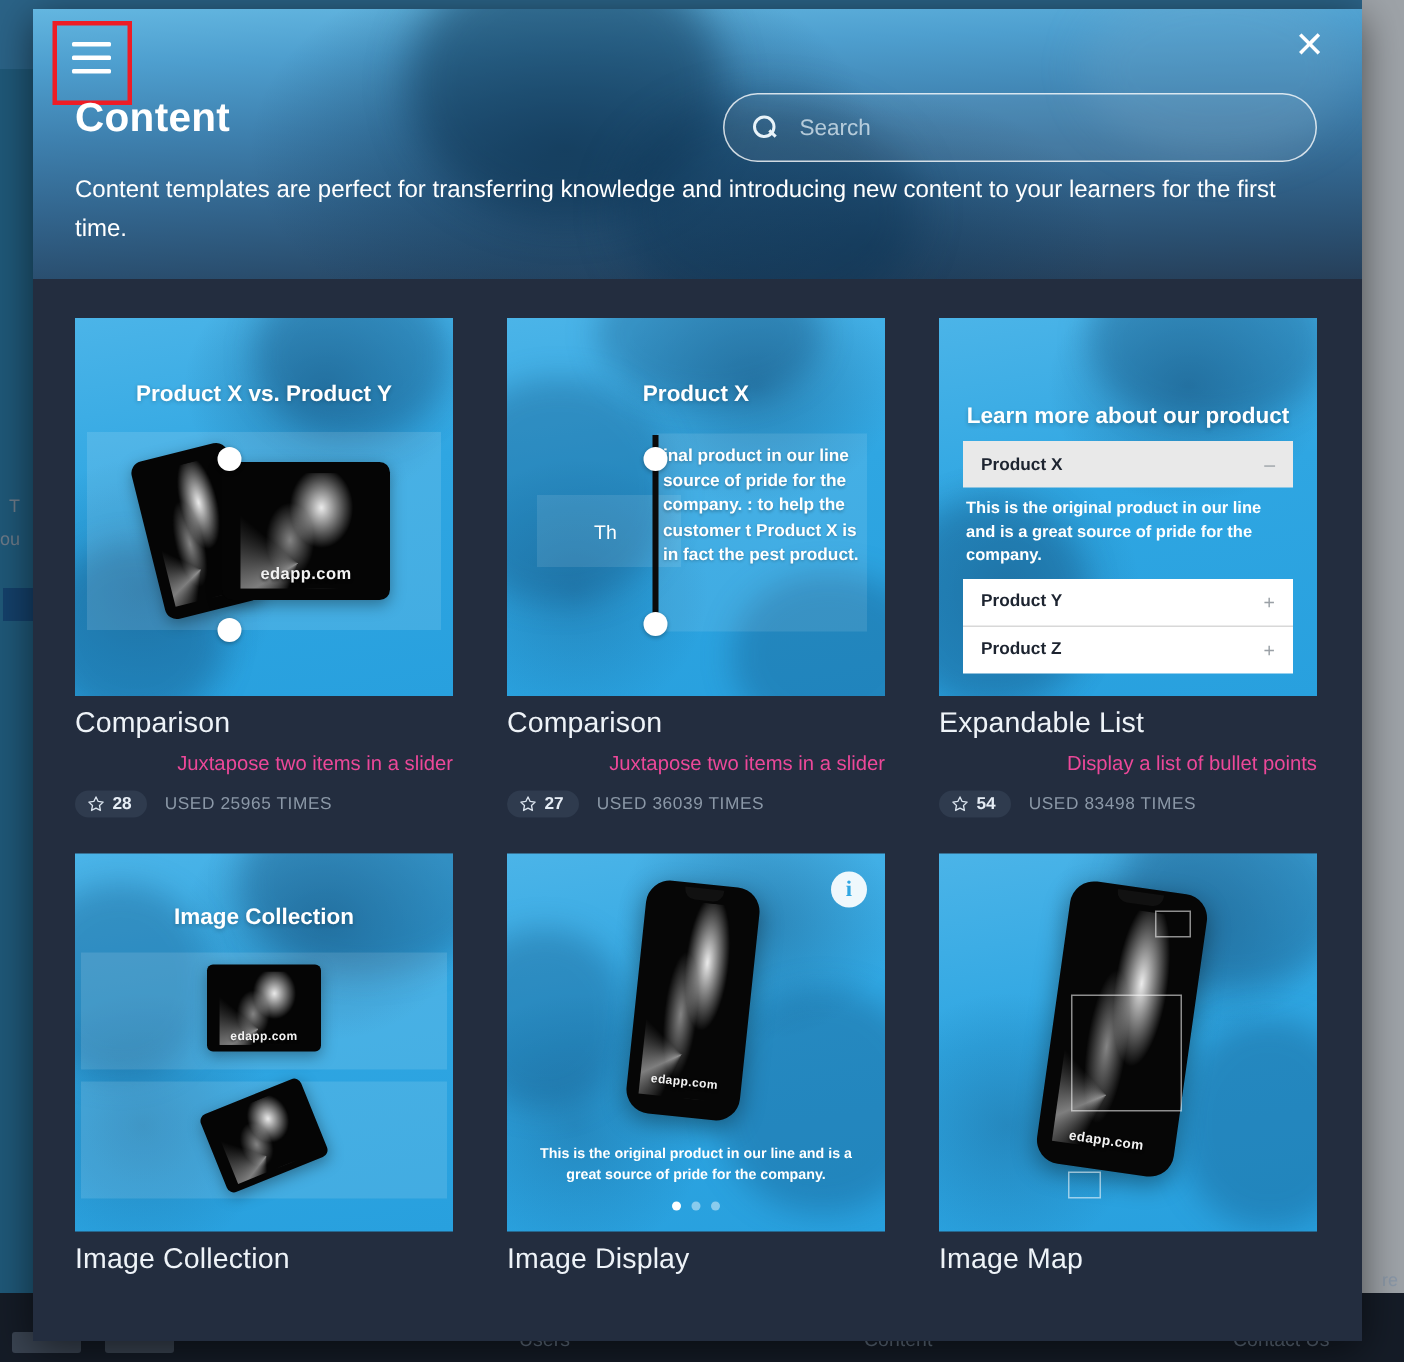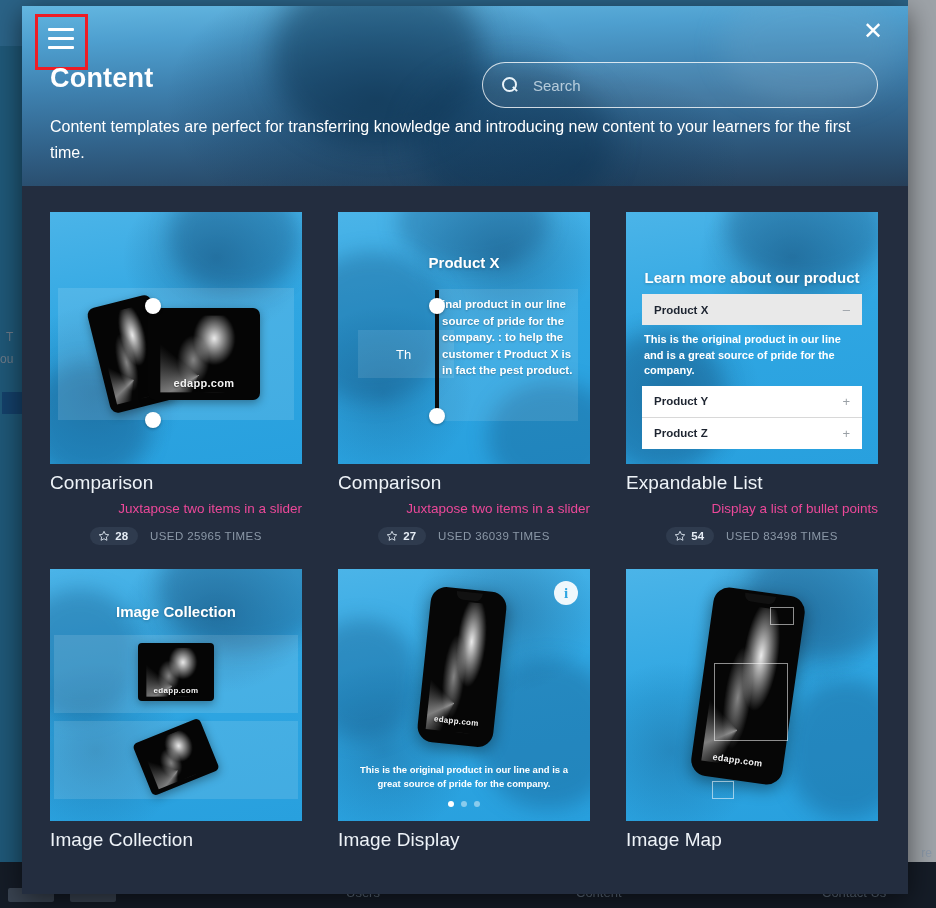--- a/index.html
+++ b/index.html
@@ -188,21 +188,21 @@
   .dots { position: absolute; left: 0; right: 0; bottom: 14px; display: flex; justify-content: center; gap: 7px; }
   .dot { width: 6px; height: 6px; border-radius: 50%; background: rgba(255,255,255,.45); }
   .dot.on { background: #ffffff; }
 
   
   .hotspot { position: absolute; border: 1.5px solid rgba(255,255,255,.55); }
 
   
   .c-name { color: #eef3f8; font-size: 19px; margin-top: 8px; letter-spacing: .1px; }
   .c-desc { color: #ec4899; font-size: 13.5px; margin-top: 7px; text-align: right; }
-  .c-meta { display: flex; align-items: center; margin-top: 11px; justify-content: center; }
+  .c-meta { display: flex; align-items: center; margin-top: 11px; }
   .star-pill {
     display: inline-flex; align-items: center; gap: 5px;
     background: #2f3b4e; border-radius: 11px; padding: 3px 10px 3px 8px;
   }
   .star-pill .num { color: #e6edf5; font-size: 11.5px; font-weight: 700; }
   .star-ico { width: 12px; height: 12px; display: block; }
   .used { color: #8b98a7; font-size: 11.5px; margin-left: 12px; letter-spacing: .4px; }
 </style>
 </head>
 <body>
@@ -268,20 +268,21 @@
     <div class="modal-desc">Content templates are perfect for transferring knowledge and introducing new content to your learners for the first time.</div>
   </div>
 
   <div class="grid-area">
     <div class="grid">
 
       <div class="card">
         <div class="thumb">
           <div class="thumb-blob" style="left:120px; top:-30px; width:130px; height:110px;"></div>
           <div class="thumb-blob" style="left:-20px; top:150px; width:120px; height:120px;"></div>
+          <div class="t-title">Product X vs. Product Y</div>
           <div class="cmp-panel"></div>
           <div class="laptop" style="left:48px; top:88px; width:66px; height:108px; transform:rotate(-14deg); border-radius:8px;">
             <div class="swirl"></div>
           </div>
           <div class="laptop" style="left:98px; top:96px; width:112px; height:92px;">
             <div class="swirl"></div>
             <div class="edapp-mark">edapp.com</div>
           </div>
           <div class="cmp-handle" style="left:95px; top:86px;"></div>
           <div class="cmp-handle" style="left:95px; top:200px;"></div>

